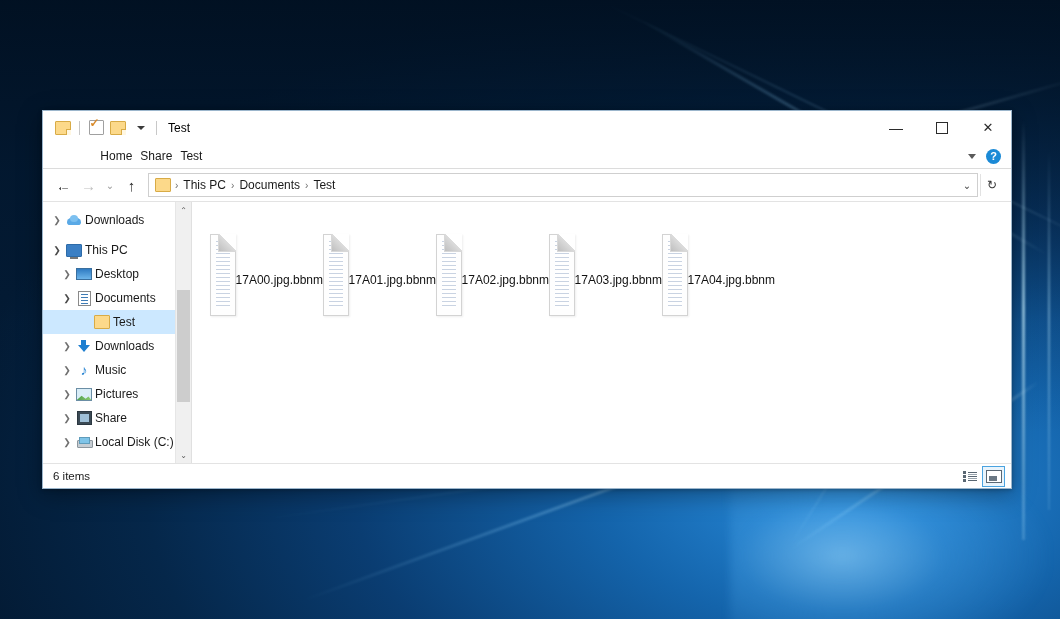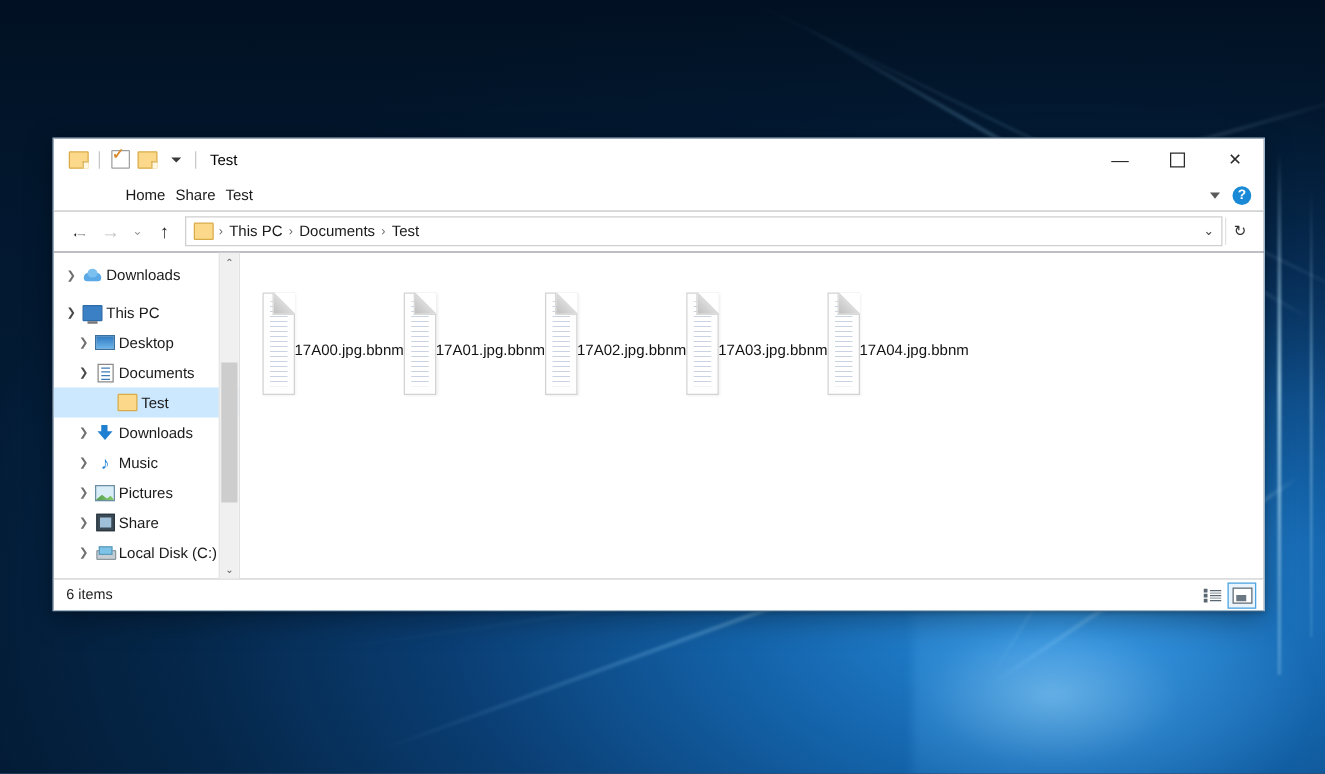--- a/index.html
+++ b/index.html
@@ -50,21 +50,21 @@
     filter: blur(0.8px);
   }
   .pe1 { left: 1022px; top: 120px; width: 2.5px; height: 420px; }
   .pe2 { left: 1048px; top: 150px; width: 2px; height: 360px; opacity: .6; }
 
   
   #window {
     position: absolute;
     left: 42px; top: 110px;
     width: 968px; height: 377px;
-    background: #0f172a;
+    background: #14b8a6;
     border: 1px solid #9cb6cc;
     box-shadow: 0 6px 22px rgba(0,0,0,0.35), 0 1px 4px rgba(0,0,0,0.25);
     display: flex; flex-direction: column;
     font-size: 12px;
     color: #000;
   }
 
   
   .titlebar {
     height: 33px; min-height: 33px;

